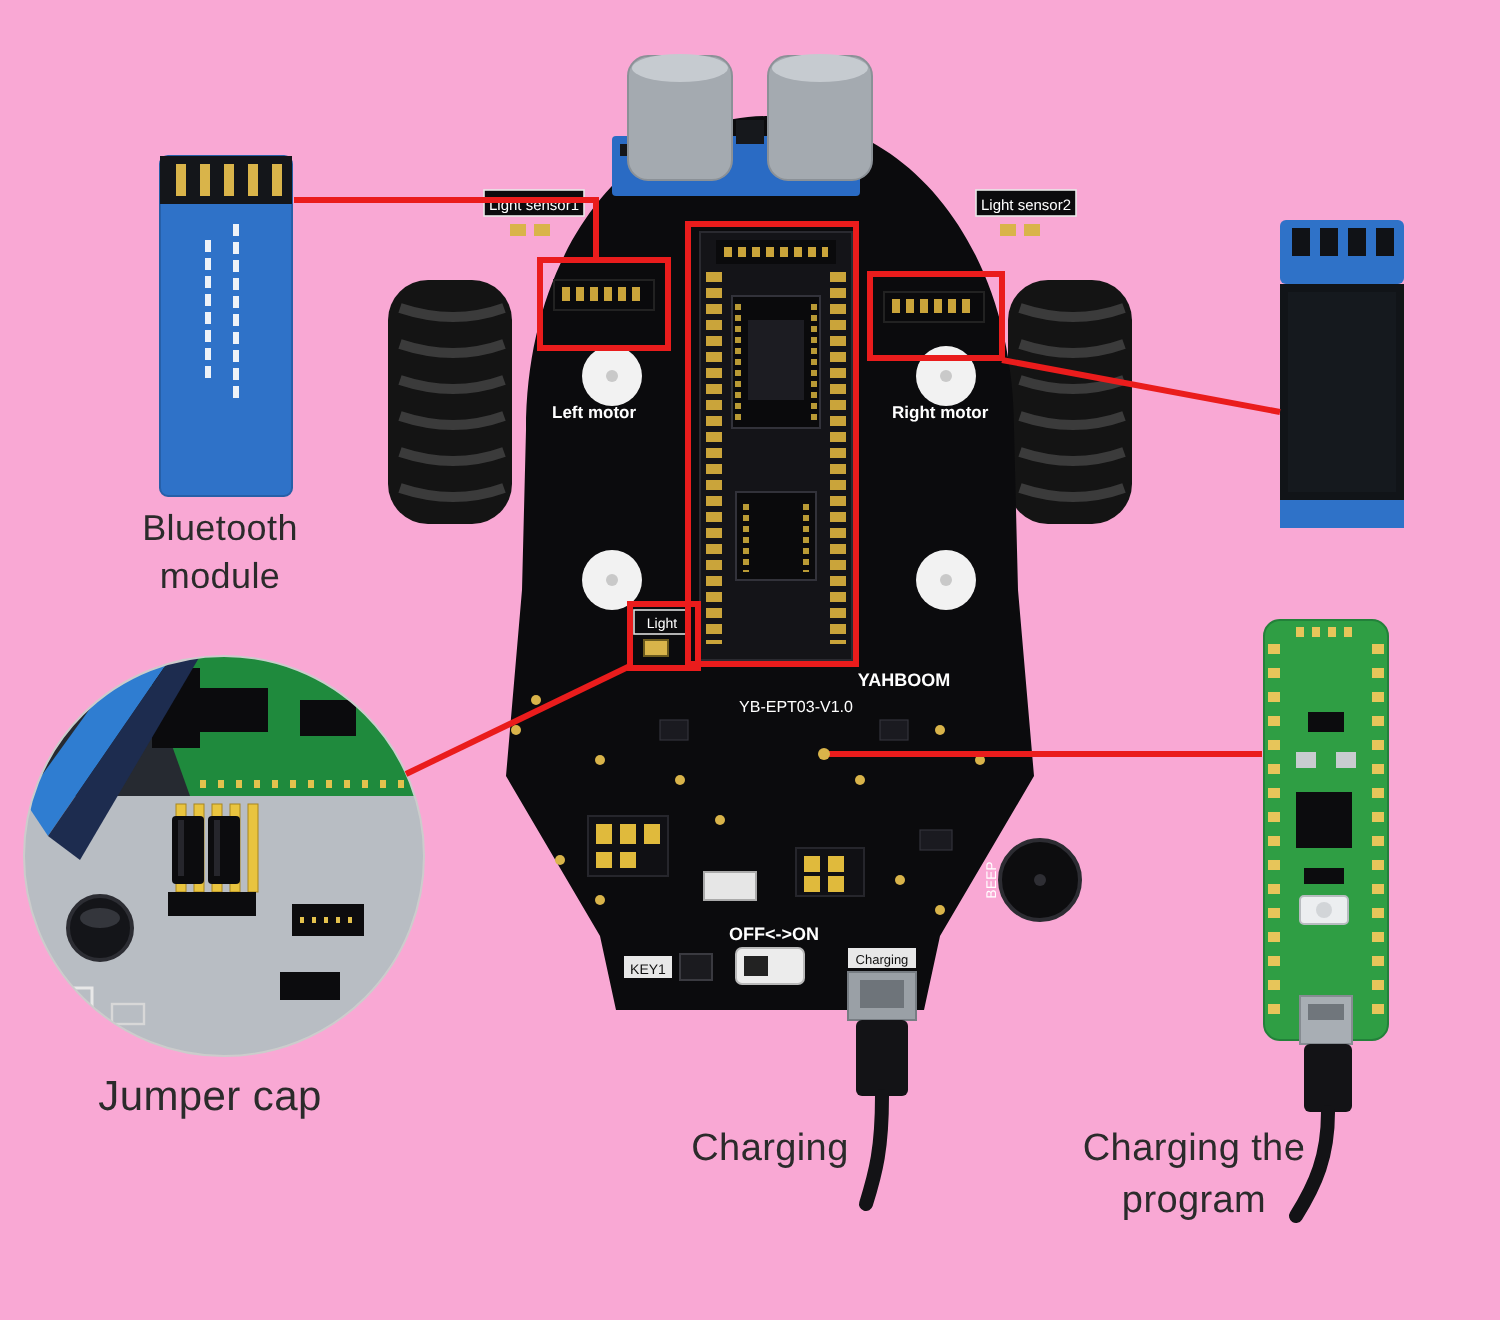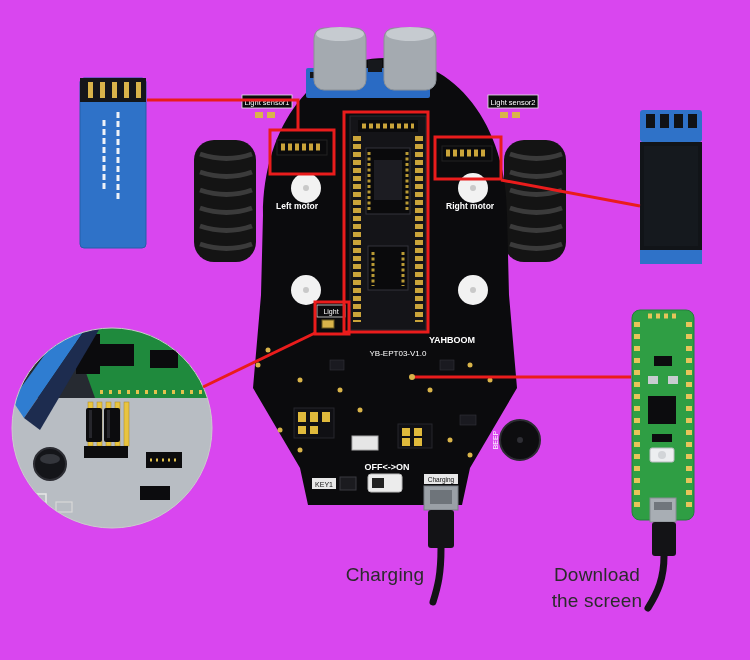--- a/index.html
+++ b/index.html
@@ -1,17 +1,17 @@
 <!DOCTYPE html>
 <html><head>
 <meta charset="utf-8">
 <style>
   html,body{margin:0;padding:0;background:#fff;}
   .canvas{
-    position:relative;width:750px;height:660px;background:#d946ef;
+    position:relative;width:750px;height:660px;background:#f9a8d4;
     font-family:"Liberation Sans",sans-serif;overflow:hidden;
   }
   .canvas svg{position:absolute;left:0;top:0;font-family:"Liberation Sans",sans-serif;}
   .lbl{
     position:absolute;text-align:center;color:#2b2b2b;
     font-size:18px;line-height:1.35;letter-spacing:.2px;
   }
   .lbl-bluetooth{left:45px;top:252px;width:130px;}
   .lbl-oled{left:600px;top:278px;width:136px;}
   .lbl-jumper{left:25px;top:535px;width:160px;font-size:21px;}
@@ -267,16 +267,18 @@
       <rect x="435" y="137" width="66" height="42"></rect>
       <rect x="315" y="302" width="34" height="32"></rect>
       <polyline points="147,100 298,100 298,130"></polyline>
       <line x1="501" y1="180" x2="640" y2="206"></line>
       <line x1="203" y1="387" x2="315" y2="333"></line>
       <line x1="412" y1="377" x2="631" y2="377"></line>
     </g>
     <circle cx="412" cy="377" r="3" fill="#d9b44a"></circle>
   </svg>
 
+  <div class="lbl lbl-bluetooth">Bluetooth module</div>
+  <div class="lbl lbl-jumper">Jumper cap</div>
   <div class="lbl lbl-charging">Charging</div>
-  <div class="lbl lbl-download">Download the screen</div>
+  <div class="lbl lbl-download">Charging the program</div>
 
 </div>
 
 </body></html>

